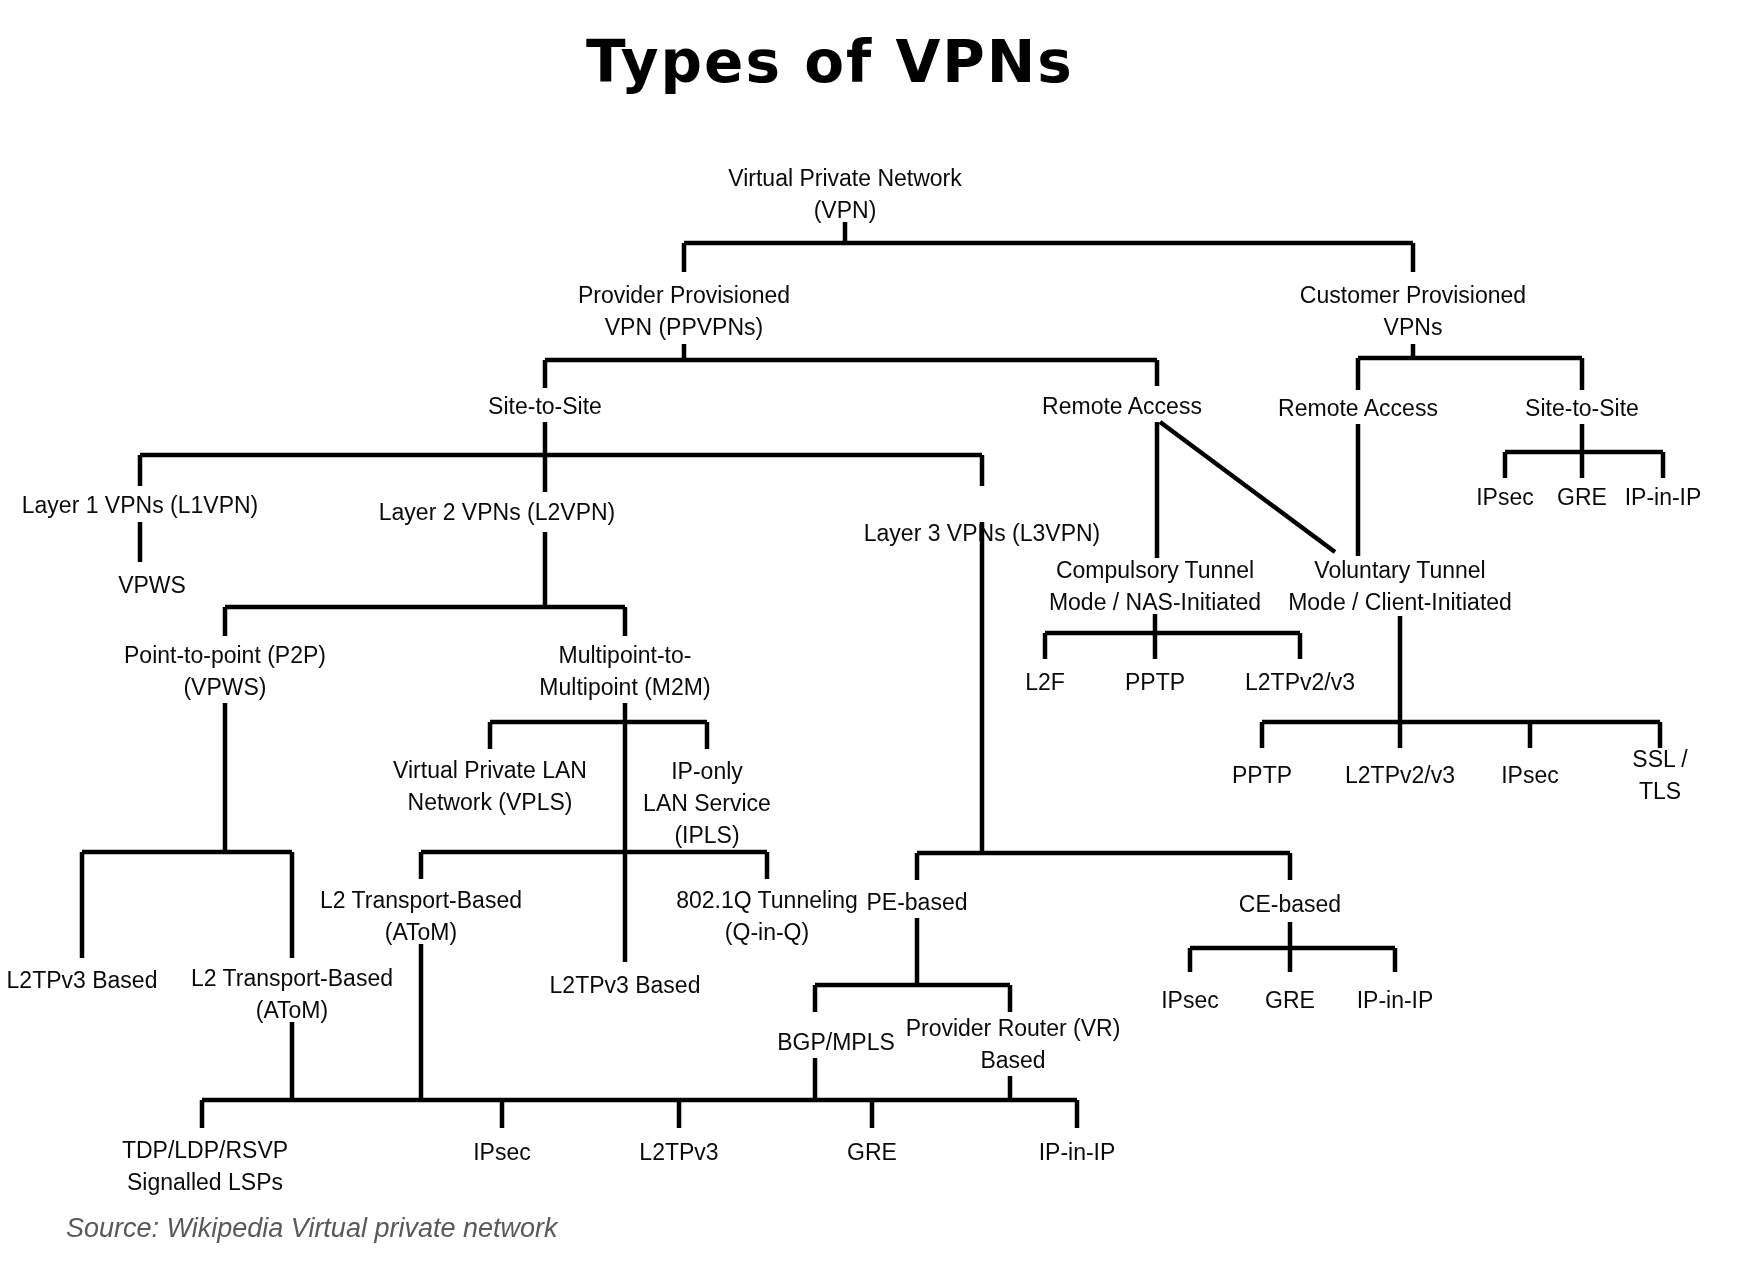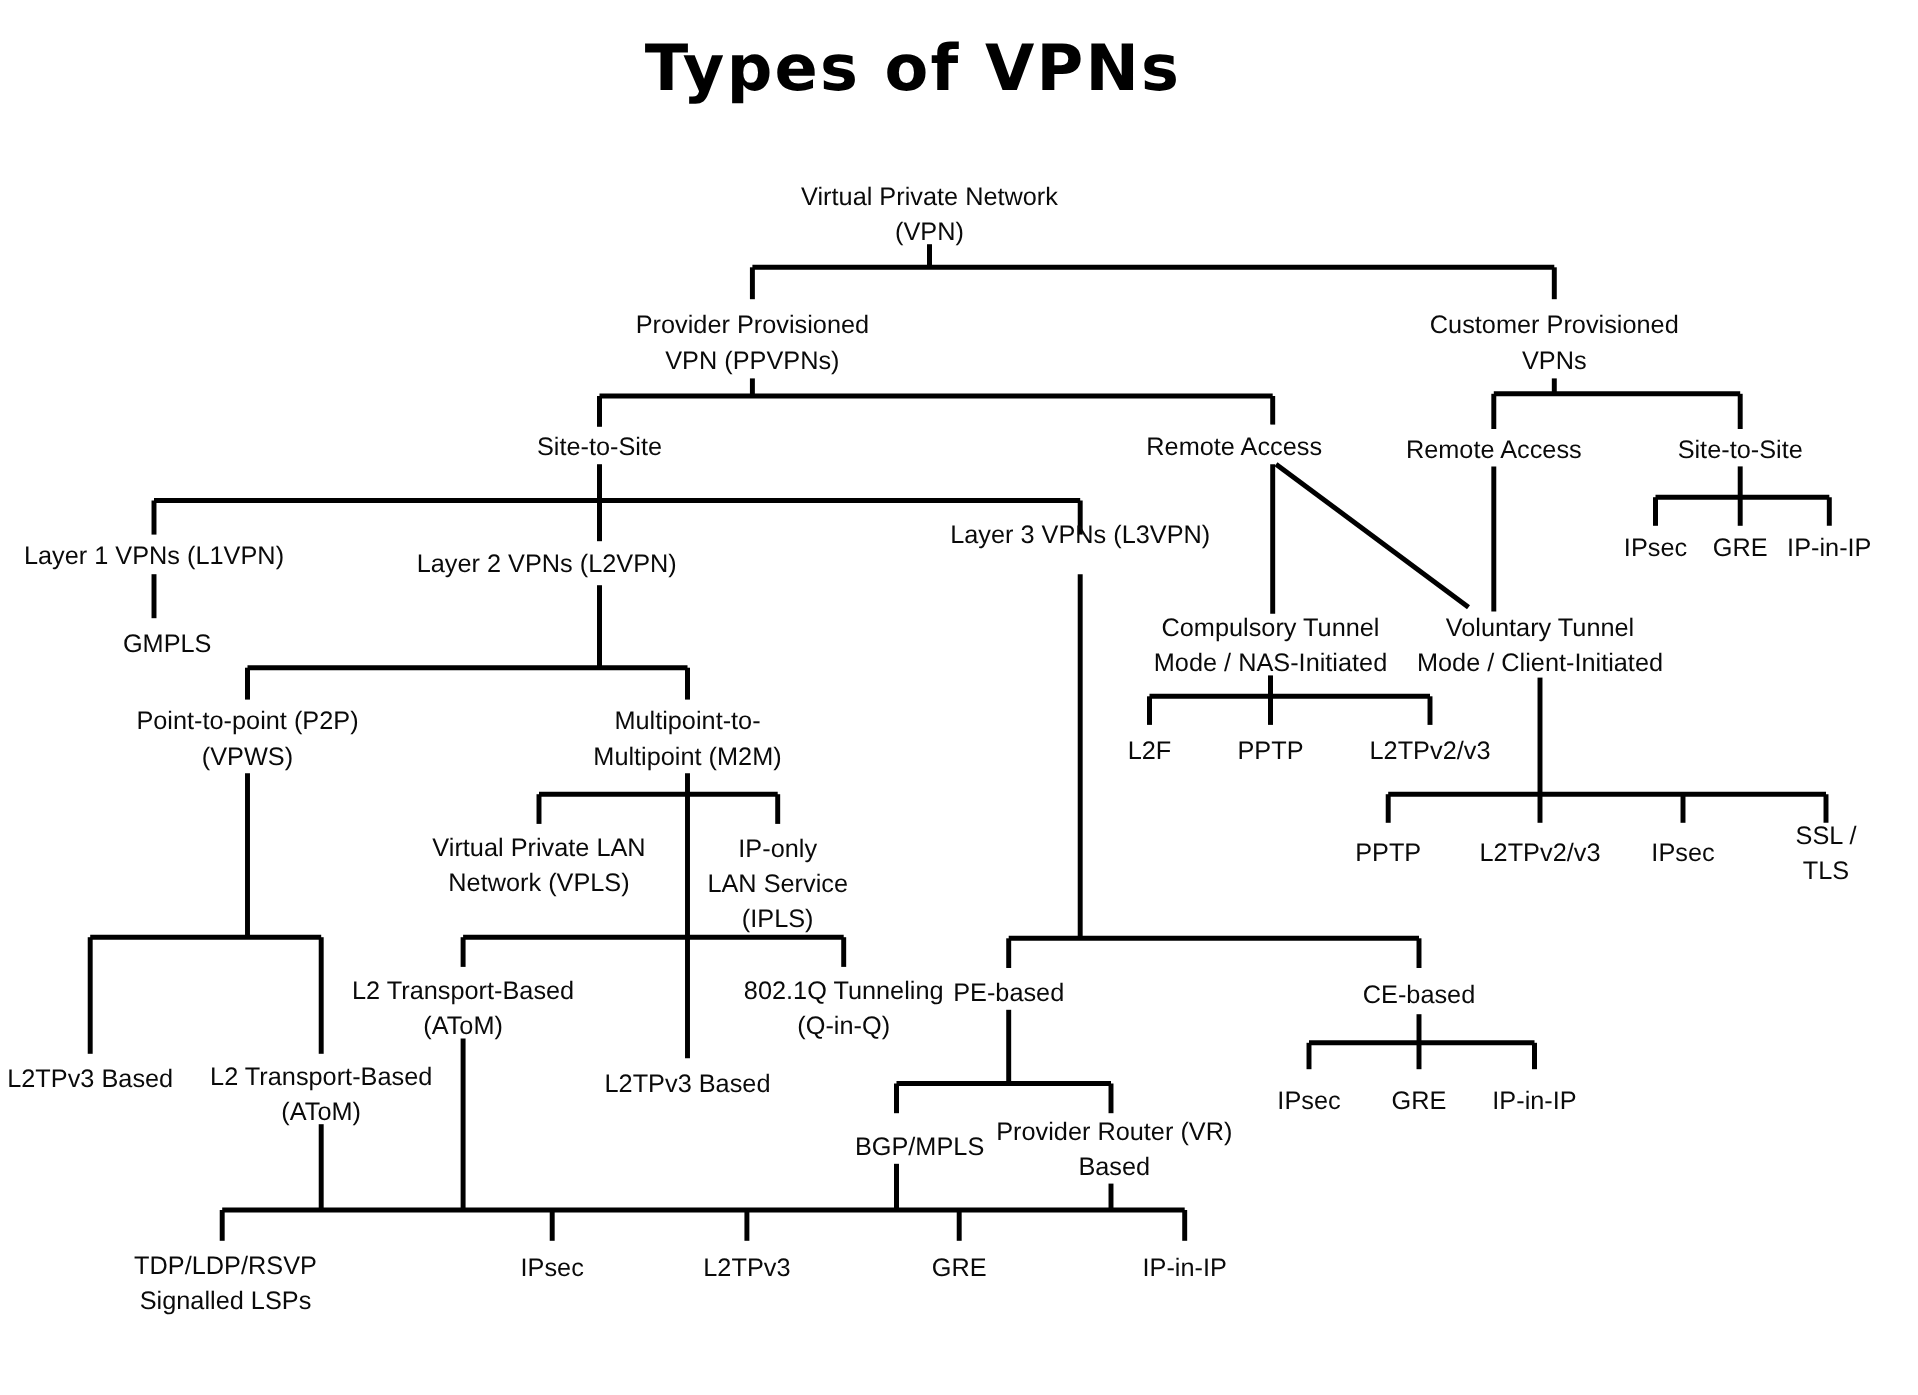--- a/index.html
+++ b/index.html
@@ -160,22 +160,22 @@
 VPN (PPVPNs)</div>
   <div class="node" style="left:545px; top:406px;">Site-to-Site</div>
   <div class="node" style="left:1122px; top:406px;">Remote Access</div>
   <div class="node" style="left:1358px; top:408px;">Remote Access</div>
   <div class="node" style="left:1582px; top:408px;">Site-to-Site</div>
   <div class="node" style="left:1505px; top:497px;">IPsec</div>
   <div class="node" style="left:1582px; top:497px;">GRE</div>
   <div class="node" style="left:1663px; top:497px;">IP-in-IP</div>
   <div class="node" style="left:140px; top:505px;">Layer 1 VPNs (L1VPN)</div>
   <div class="node" style="left:497px; top:512px;">Layer 2 VPNs (L2VPN)</div>
-  <div class="node" style="left:982px; top:486px;">Layer 3 VPNs (L3VPN)</div>
-  <div class="node" style="left:152px; top:585px;">GMPLS</div>
+  <div class="node" style="left:982px; top:533px;">Layer 3 VPNs (L3VPN)</div>
+  <div class="node" style="left:152px; top:585px;">VPWS</div>
   <div class="node" style="left:1155px; top:586px;">Compulsory Tunnel
 Mode / NAS-Initiated</div>
   <div class="node" style="left:1400px; top:586px;">Voluntary Tunnel
 Mode / Client-Initiated</div>
   <div class="node" style="left:1045px; top:682px;">L2F</div>
   <div class="node" style="left:1155px; top:682px;">PPTP</div>
   <div class="node" style="left:1300px; top:682px;">L2TPv2/v3</div>
   <div class="node" style="left:1262px; top:775px;">PPTP</div>
   <div class="node" style="left:1400px; top:775px;">L2TPv2/v3</div>
   <div class="node" style="left:1530px; top:775px;">IPsec</div>
@@ -205,14 +205,15 @@
   <div class="node" style="left:836px; top:1042px;">BGP/MPLS</div>
   <div class="node" style="left:1013px; top:1044px;">Provider Router (VR)
 Based</div>
   <div class="node" style="left:205px; top:1166px;">TDP/LDP/RSVP
 Signalled LSPs</div>
   <div class="node" style="left:502px; top:1152px;">IPsec</div>
   <div class="node" style="left:679px; top:1152px;">L2TPv3</div>
   <div class="node" style="left:872px; top:1152px;">GRE</div>
   <div class="node" style="left:1077px; top:1152px;">IP-in-IP</div>
 
+  <div class="source" style="left:66px; top:1228px;">Source: Wikipedia Virtual private network</div>
 
 </div>
 
 </body></html>

